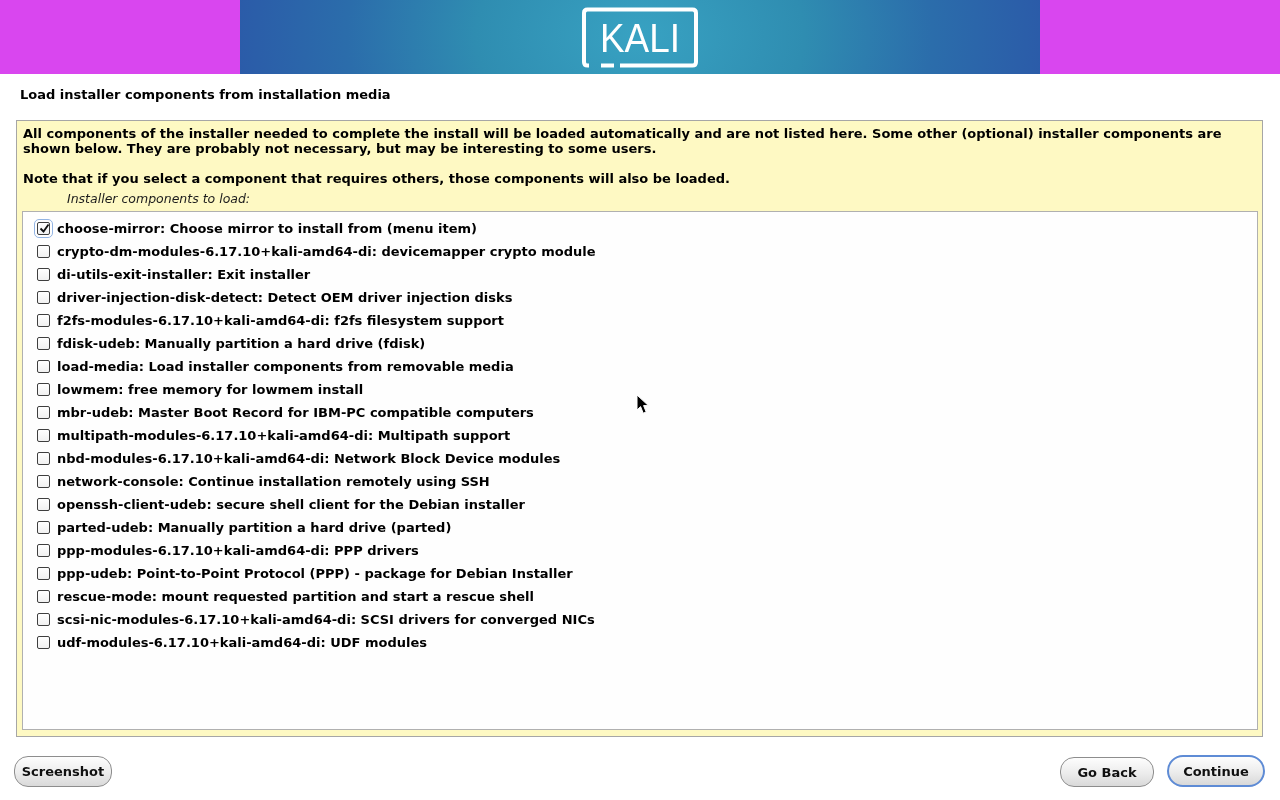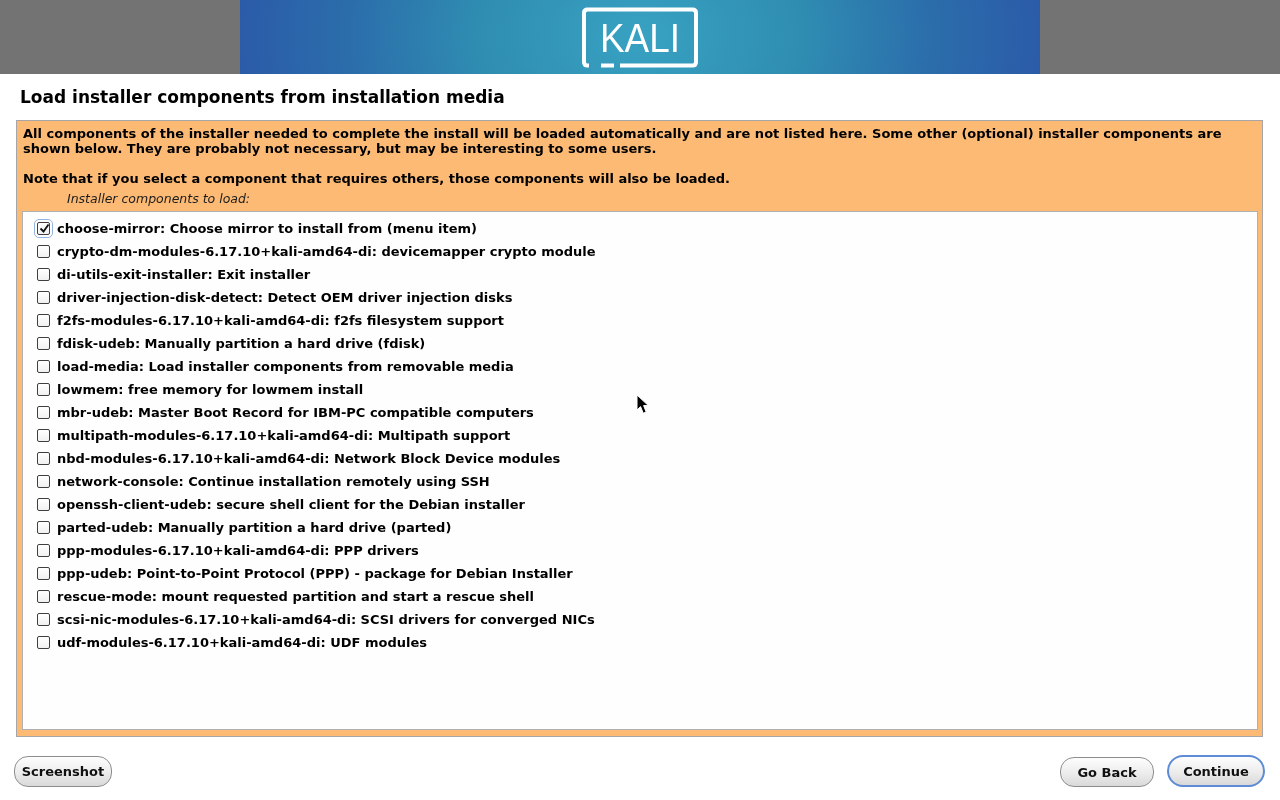--- a/index.html
+++ b/index.html
@@ -1,31 +1,31 @@
 <!DOCTYPE html>
 <html><head>
 <meta charset="utf-8">
 <style>
   * { margin:0; padding:0; box-sizing:border-box; }
   html,body { width:1280px; height:800px; overflow:hidden; background:#fff;
               font-family:"DejaVu Sans","Liberation Sans",sans-serif; }
 
   
-  .banner { position:absolute; left:0; top:0; width:1280px; height:74px; background:#737373; }
+  .banner { position:absolute; left:0; top:0; width:1280px; height:74px; background:#d946ef; }
   .banner-center { position:absolute; left:240px; top:0; width:800px; height:74px;
     background: radial-gradient(ellipse 430px 300px at 50% 48%,
                 #38a2c2 0%, #2f8db1 38%, #2b6dab 68%, #2b57a8 100%); }
   .logo { position:absolute; left:582px; top:7px; width:116px; height:61px; }
 
   
-  .page-title { position:absolute; left:20px; top:87px; font-size:17px; font-weight:bold; color:#000; }
+  .page-title { position:absolute; left:20px; top:87px; font-size:13px; font-weight:bold; color:#000; }
 
   
   .content-box { position:absolute; left:16px; top:120px; width:1247px; height:617px;
-                 border:1px solid #a6a6a6; background:#fdba74; }
+                 border:1px solid #a6a6a6; background:#fef9c3; }
   .para1 { position:absolute; left:6px; top:5px; width:1218px;
            font-size:13px; font-weight:bold; color:#000; line-height:15px; }
   .para2 { position:absolute; left:6px; top:50px; width:1218px;
            font-size:13px; font-weight:bold; color:#000; line-height:15px; }
   .list-label { position:absolute; left:9px; top:70px; font-size:12.5px; font-style:italic; color:#1c1c1c;margin-left:41px; }
   .list-box { position:absolute; left:5px; top:90px; width:1236px; height:519px;
               border:1px solid #b0b0b0; background:#fefefe; padding-top:5px; }
 
   
   .row { display:flex; align-items:center; height:23px; padding-left:14px; }

